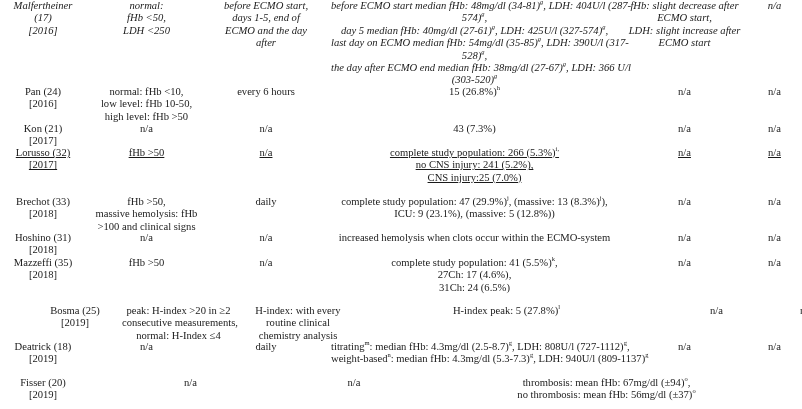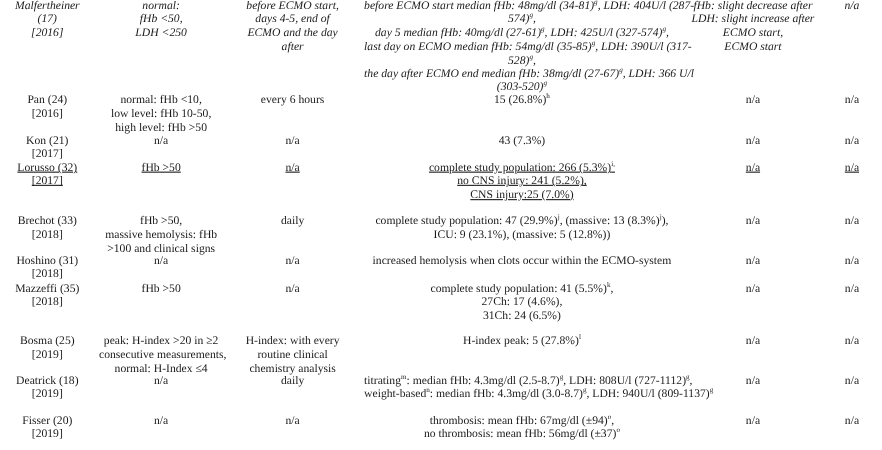--- a/index.html
+++ b/index.html
@@ -52,37 +52,37 @@
         <span class="line">(17)</span>
         <span class="line">[2016]</span>
       </div>
       <div class="cell c-def">
         <span class="line">normal:</span>
         <span class="line">fHb &lt;50,</span>
         <span class="line">LDH &lt;250</span>
       </div>
       <div class="cell c-time">
         <span class="line">before ECMO start,</span>
-        <span class="line">days 4-5, end of</span>
+        <span class="line">days 1-5, end of</span>
         <span class="line">ECMO and the day</span>
         <span class="line">after</span>
       </div>
       <div class="cell c-result">
         <span class="line"><span>before ECMO start median fHb: 48mg/dl (34-81)</span><sup>g</sup><span>, LDH: 404U/l (287-</span></span>
         <span class="line"><span>574)</span><sup>g</sup><span>,</span></span>
         <span class="line"><span>day 5 median fHb: 40mg/dl (27-61)</span><sup>g</sup><span>, LDH: 425U/l (327-574)</span><sup>g</sup><span>,</span></span>
         <span class="line"><span>last day on ECMO median fHb: 54mg/dl (35-85)</span><sup>g</sup><span>, LDH: 390U/l (317-</span></span>
         <span class="line"><span>528)</span><sup>g</sup><span>,</span></span>
         <span class="line"><span>the day after ECMO end median fHb: 38mg/dl (27-67)</span><sup>g</sup><span>, LDH: 366 U/l</span></span>
         <span class="line"><span>(303-520)</span><sup>g</sup></span>
       </div>
       <div class="cell c-course">
         <span class="line">fHb: slight decrease after</span>
+        <span class="line">ECMO start,</span>
         <span class="line">LDH: slight increase after</span>
-        <span class="line">ECMO start,</span>
         <span class="line">ECMO start</span>
       </div>
       <div class="cell c-last">n/a</div>
     </div>
     <div class="row" style="height: 37px;">
       <div class="cell c-author">
         <span class="line">Pan (24)</span>
         <span class="line">[2016]</span>
       </div>
       <div class="cell c-def">
@@ -196,21 +196,21 @@
       <div class="cell c-result">
         <span class="line"><span>complete study population: 41 (5.5%)</span><sup>k</sup><span>,</span></span>
         <span class="line"><span>27Ch: 17 (4.6%),</span></span>
         <span class="line"><span>31Ch: 24 (6.5%)</span></span>
       </div>
       <div class="cell c-course">
         <span class="line">n/a</span>
       </div>
       <div class="cell c-last">n/a</div>
     </div>
-    <div class="row" style="height: 36px;">
+    <div class="row" style="height: 36px; margin-left: 32px;">
       <div class="cell c-author">
         <span class="line">Bosma (25)</span>
         <span class="line">[2019]</span>
       </div>
       <div class="cell c-def">
         <span class="line">peak: H-index &gt;20 in ≥2</span>
         <span class="line">consecutive measurements,</span>
         <span class="line">normal: H-Index ≤4</span>
       </div>
       <div class="cell c-time">
@@ -232,28 +232,28 @@
         <span class="line">[2019]</span>
       </div>
       <div class="cell c-def">
         <span class="line">n/a</span>
       </div>
       <div class="cell c-time">
         <span class="line">daily</span>
       </div>
       <div class="cell c-result">
         <span class="line"><span>titrating</span><sup>m</sup><span>: median fHb: 4.3mg/dl (2.5-8.7)</span><sup>g</sup><span>, LDH: 808U/l (727-1112)</span><sup>g</sup><span>,</span></span>
-        <span class="line"><span>weight-based</span><sup>n</sup><span>: median fHb: 4.3mg/dl (3.0-8.7)</span><sup>g</sup><span>, LDH: 940U/l (809-1137)</span><sup>g</sup></span>
-      </div>
-      <div class="cell c-course">
-        <span class="line">n/a</span>
-      </div>
-      <div class="cell c-last">n/a</div>
-    </div>
-    <div class="row" style="height: 30px;">
+        <span class="line"><span>weight-based</span><sup>n</sup><span>: median fHb: 4.3mg/dl (5.3-7.3)</span><sup>g</sup><span>, LDH: 940U/l (809-1137)</span><sup>g</sup></span>
+      </div>
+      <div class="cell c-course">
+        <span class="line">n/a</span>
+      </div>
+      <div class="cell c-last">n/a</div>
+    </div>
+    <div class="row" style="height: 30px; gap: 44px;">
       <div class="cell c-author">
         <span class="line">Fisser (20)</span>
         <span class="line">[2019]</span>
       </div>
       <div class="cell c-def">
         <span class="line">n/a</span>
       </div>
       <div class="cell c-time">
         <span class="line">n/a</span>
       </div>

